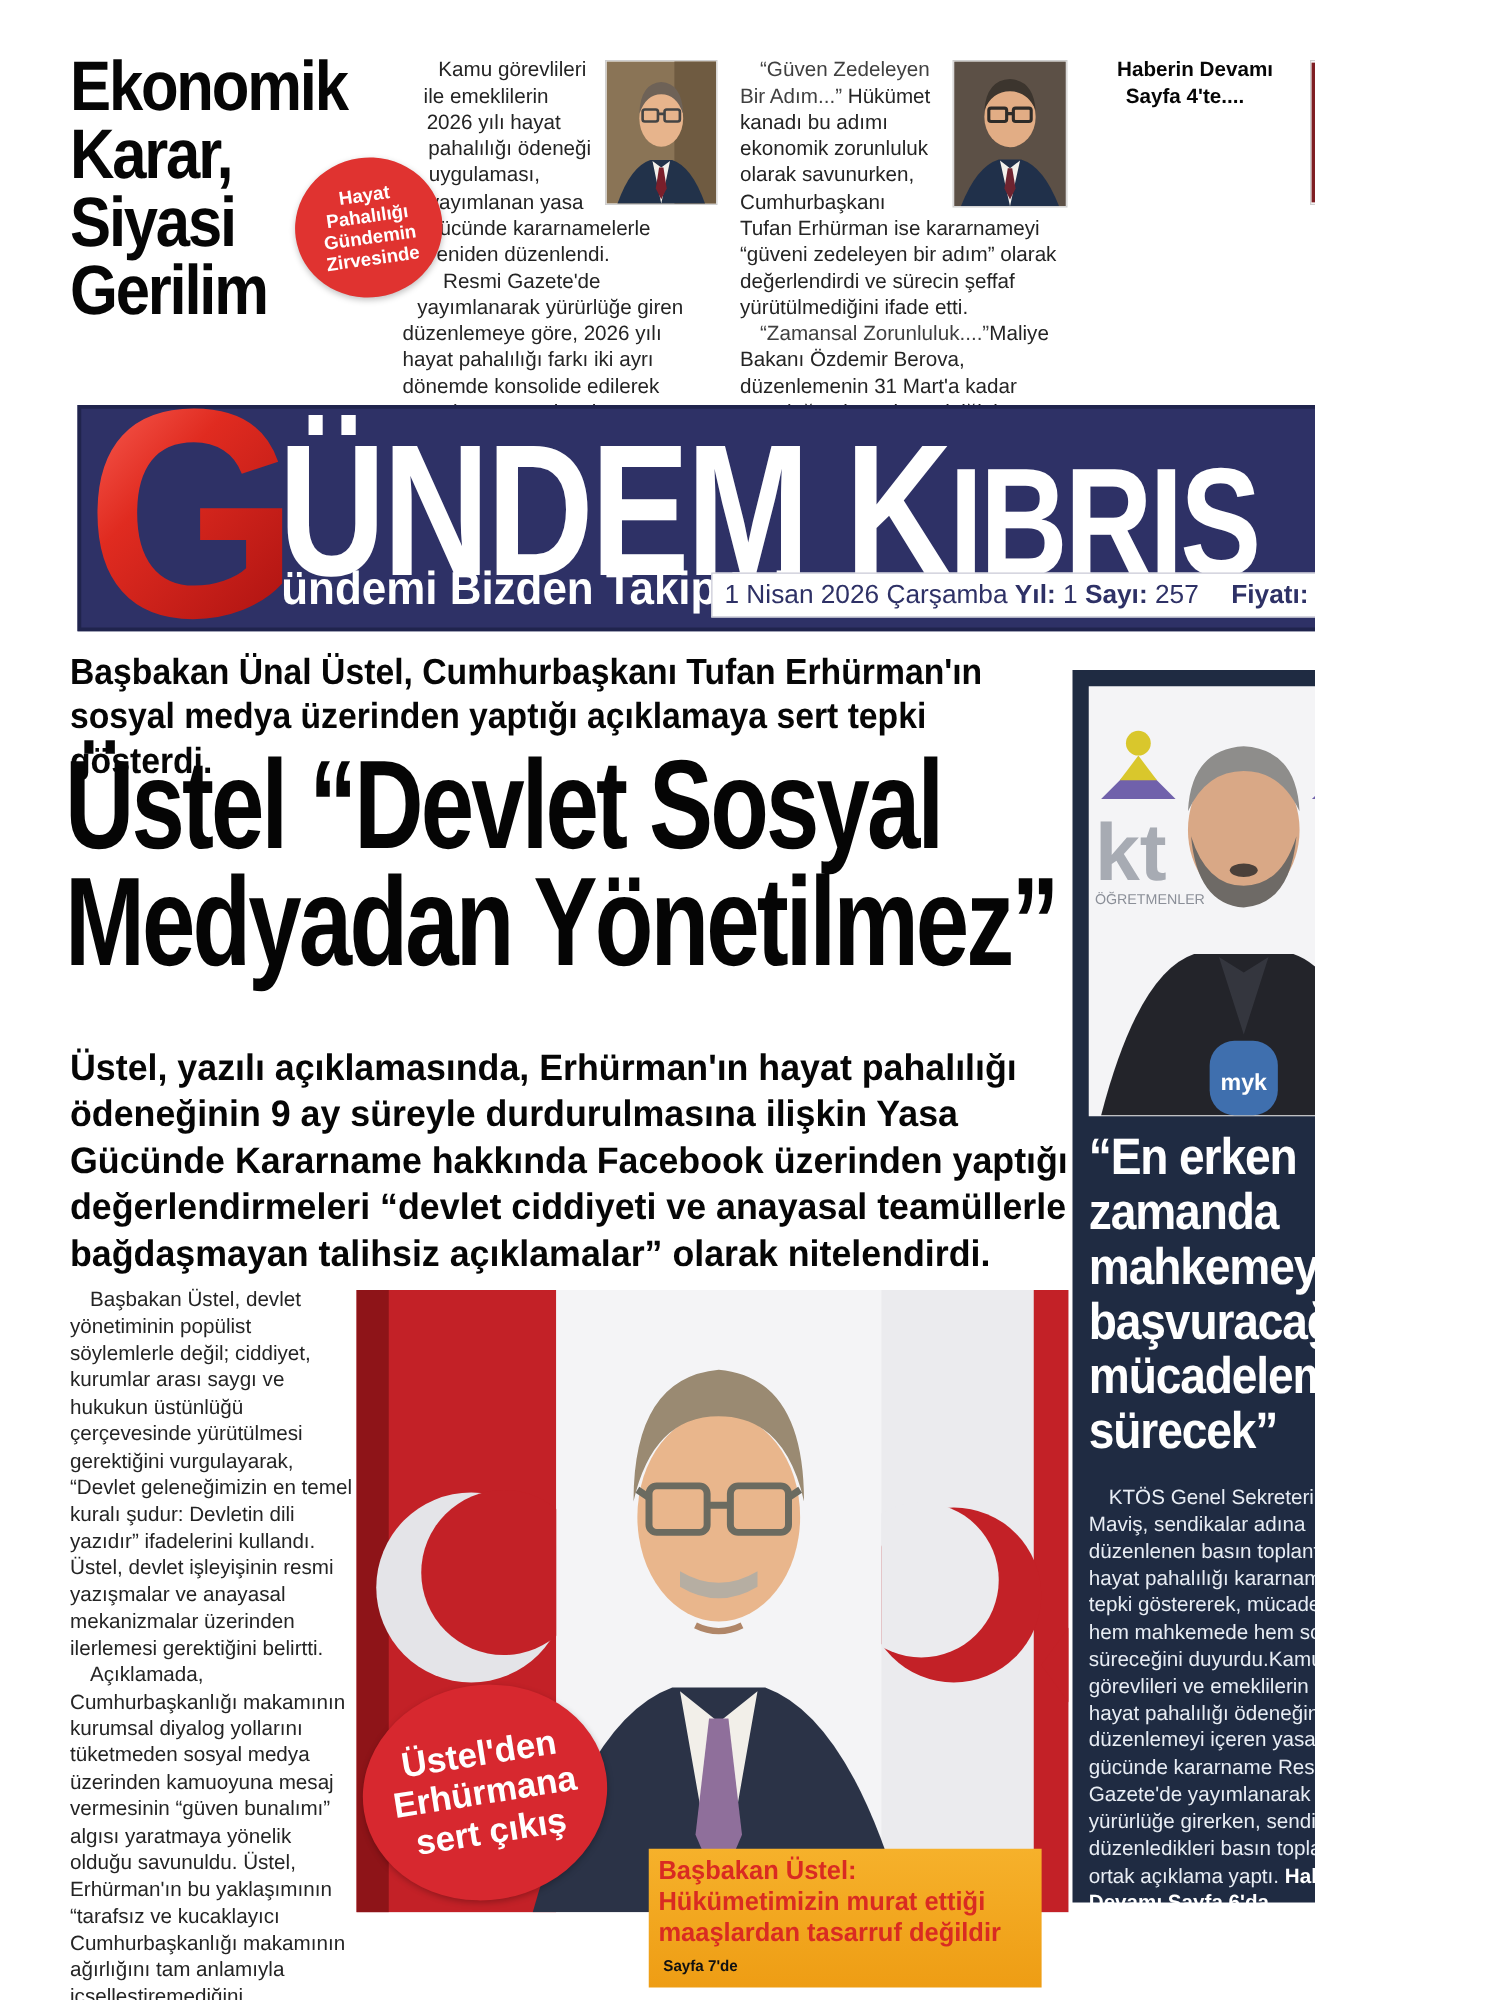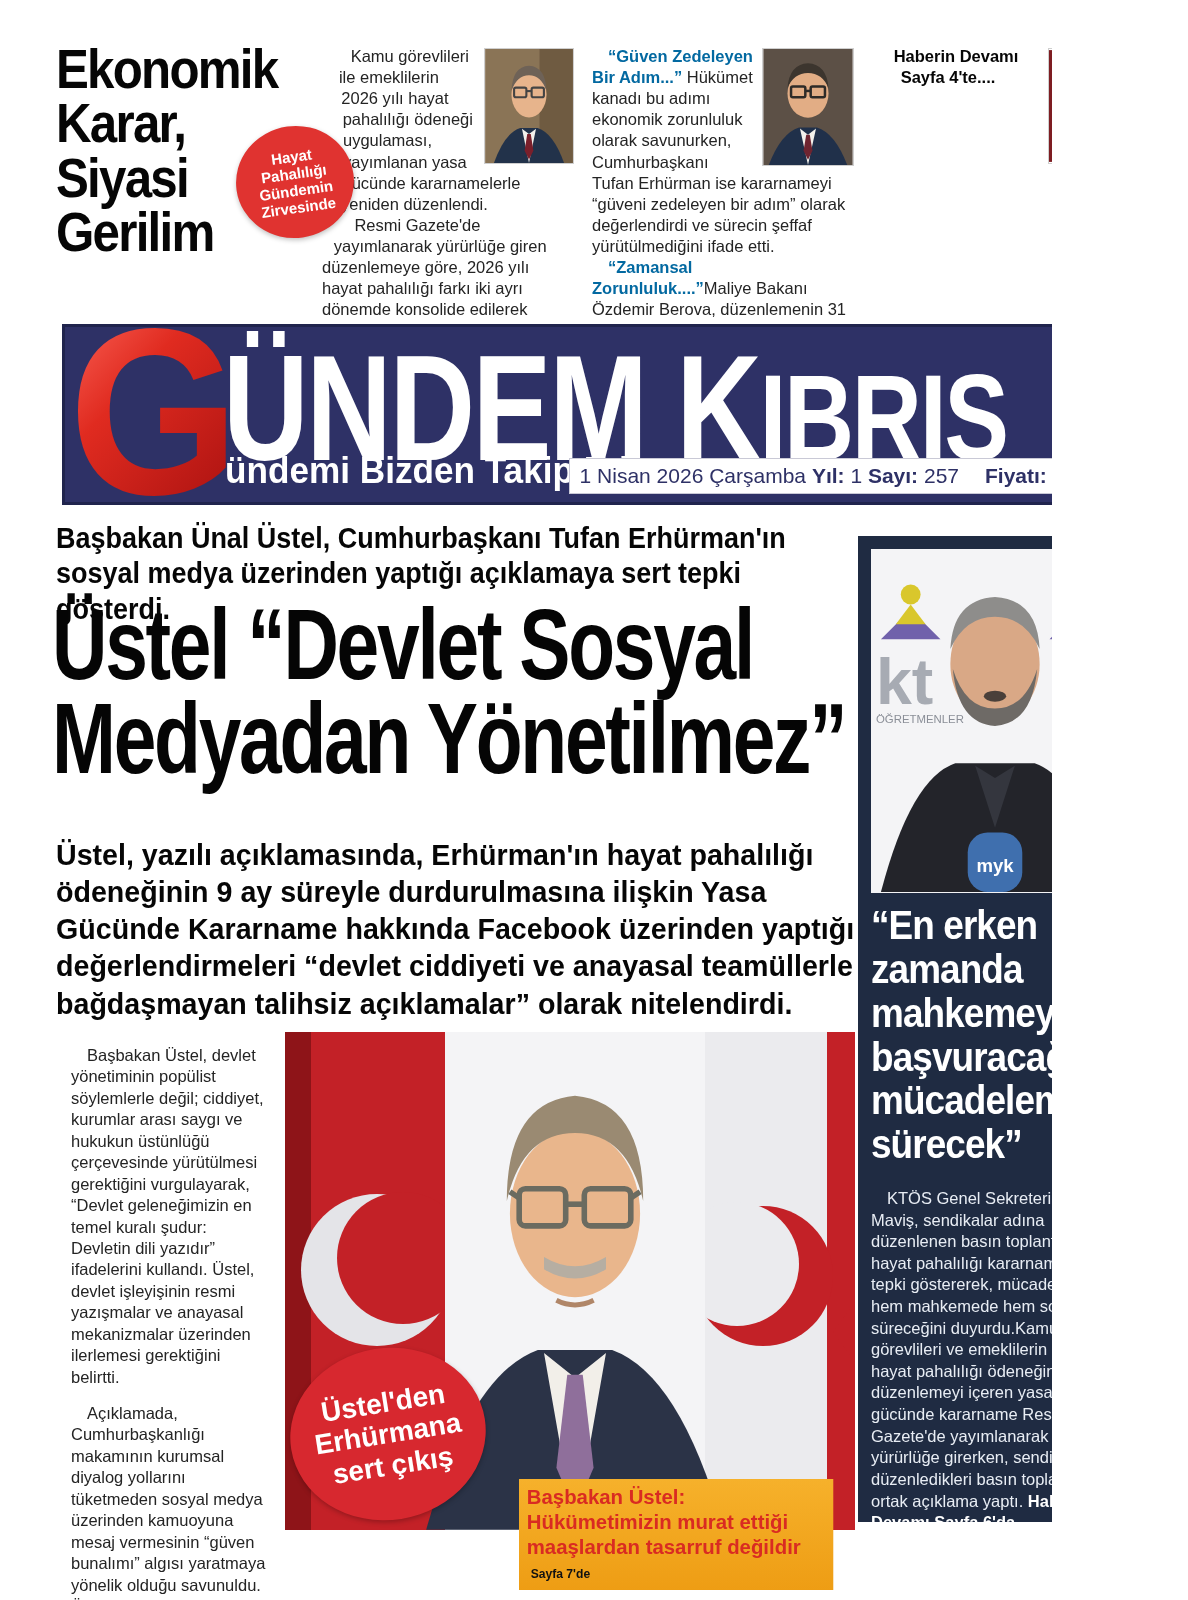--- a/index.html
+++ b/index.html
@@ -5,21 +5,21 @@
   html,body{margin:0;padding:0;background:#ffffff;}
   .page{position:relative;width:1052px;height:1600px;background:#ffffff;overflow:hidden;
         font-family:"Liberation Sans",sans-serif;color:#1c1c1c;border-radius:26px;}
   .abs{position:absolute;}
 
   
   .top-headline{left:56px;top:42px;width:300px;font-size:56px;font-weight:800;line-height:0.97;
     letter-spacing:-2px;color:#060606;transform:scaleX(0.88);transform-origin:0 0;}
   .top-col{font-size:16.5px;line-height:1.28;color:#242424;}
   .top-col p{margin:0;text-indent:16px;}
-  .lead{font-weight:bold;color:#0369a1;}
+  .lead{font-weight:normal;color:#404040;}
   .morelink{font-weight:bold;color:#060606;text-align:center;margin-top:2px;}
   .col1{left:322px;top:46px;width:252px;}
   .col2{left:592px;top:46px;width:262px;}
   .col3{left:856px;top:46px;width:280px;}
   .ph{float:right;border:1px solid #cfcfcf;overflow:hidden;margin:2px 0 4px 8px;}
   .ph svg{display:block;}
   .badge-spacer{float:left;width:42px;height:150px;margin-top:58px;
     shape-outside:ellipse(50% 50% at 0% 50%);}
   .circle-badge{border-radius:50%;background:#e03330;color:#ffffff;font-weight:bold;
     display:flex;align-items:center;justify-content:center;text-align:center;
@@ -47,21 +47,21 @@
   .sp{display:inline-block;width:26px;}
 
   
   .kicker{left:56px;top:521px;width:866px;font-size:29px;font-weight:800;line-height:1.22;
     color:#060606;transform:scaleX(0.93);transform-origin:0 0;}
   .main-headline{left:52px;top:598px;width:1064px;font-size:101px;font-weight:800;line-height:0.93;
     letter-spacing:-3px;color:#050505;transform:scaleX(0.76);transform-origin:0 0;}
   .deck{left:56px;top:836px;width:828px;font-size:29.5px;font-weight:800;line-height:1.26;
     color:#060606;transform:scaleX(0.97);transform-origin:0 0;}
   .body-col{left:56px;top:1030px;width:226px;font-size:16.5px;line-height:1.3;color:#242424;}
-  .body-col p{margin:15px;text-indent:16px;}
+  .body-col p{margin:0;text-indent:16px;}
 
   .main-photo{left:285px;top:1032px;width:570px;height:498px;background:#f4f4f6;overflow:hidden;}
   .flag{position:absolute;top:0;height:100%;}
   .badge-photo{left:290px;top:1348px;width:196px;height:172px;font-size:28px;line-height:1.12;
     transform:rotate(-9deg);background:#d7282f;z-index:6;padding:8px;box-sizing:border-box;}
   .caption{left:519px;top:1479px;width:324px;background:linear-gradient(#f6b12b,#ee9d14);
     color:#d92b22;font-weight:800;font-size:21px;line-height:1.18;padding:6px 8px;
     box-sizing:border-box;z-index:7;transform:scaleX(0.97);transform-origin:0 0;}
   .caption .page-ref{color:#111111;font-size:12.5px;font-weight:800;margin-left:4px;}
 

